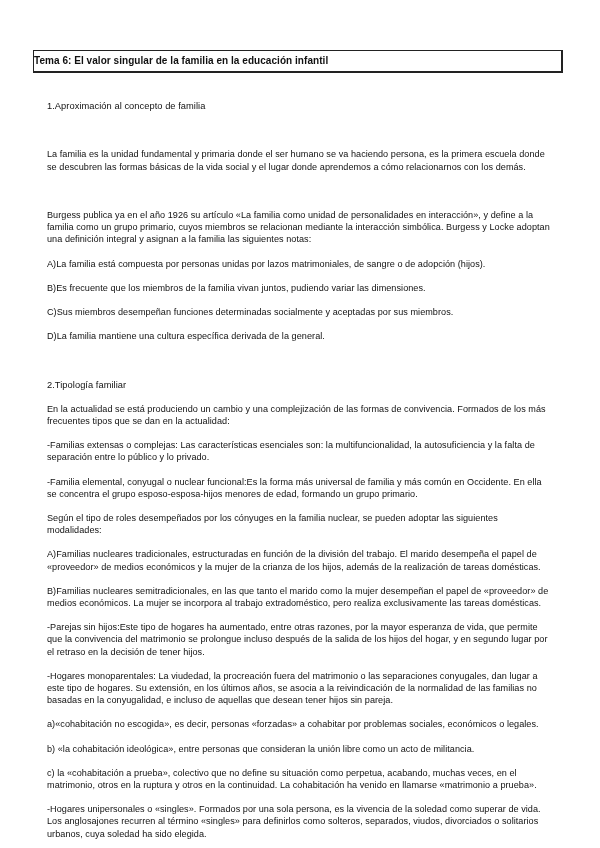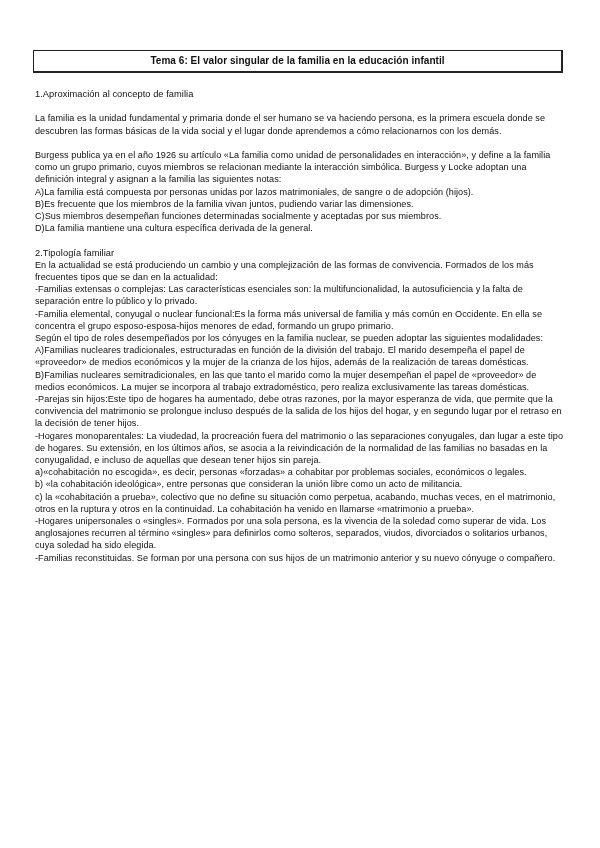--- a/index.html
+++ b/index.html
@@ -8,25 +8,24 @@
     position: absolute; left: 35px; top: 50px; width: 528px;
     font-family: "Liberation Sans", sans-serif;
     font-size: 9.1px; line-height: 12.2px; color: #111111;
     letter-spacing: 0.05px;
   }
   .title-box {
     border: 1px solid #222222; border-right-width: 2px; border-bottom-width: 2px;
     height: 20px; margin-left: -2px; 
     font-weight: bold; font-size: 10px; line-height: 20px;
     box-sizing: content-box;
-    text-align: center;
   }
   .gap-title { height: 15px; }
   .gap { height: 12.2px; }
-  p { margin: 0; }
+  p { margin: 12px; }
   .heading { font-size: 9.3px; }
 </style>
 </head>
 <body>
 
 <div class="page">
   <div class="title-box">Tema 6: El valor singular de la familia en la educación infantil</div>
   <div class="gap-title"></div>
 
   <p class="heading">1.Aproximación al concepto de familia</p>
@@ -40,20 +39,20 @@
   <p>D)La familia mantiene una cultura específica derivada de la general.</p>
   <div class="gap"></div>
 
   <p class="heading">2.Tipología familiar</p>
   <p>En la actualidad se está produciendo un cambio y una complejización de las formas de convivencia. Formados de los más frecuentes tipos que se dan en la actualidad:</p>
   <p>-Familias extensas o complejas: Las características esenciales son: la multifuncionalidad, la autosuficiencia y la falta de separación entre lo público y lo privado.</p>
   <p>-Familia elemental, conyugal o nuclear funcional:Es la forma más universal de familia y más común en Occidente. En ella se concentra el grupo esposo-esposa-hijos menores de edad, formando un grupo primario.</p>
   <p>Según el tipo de roles desempeñados por los cónyuges en la familia nuclear, se pueden adoptar las siguientes modalidades:</p>
   <p>A)Familias nucleares tradicionales, estructuradas en función de la división del trabajo. El marido desempeña el papel de «proveedor» de medios económicos y la mujer de la crianza de los hijos, además de la realización de tareas domésticas.</p>
   <p>B)Familias nucleares semitradicionales, en las que tanto el marido como la mujer desempeñan el papel de «proveedor» de medios económicos. La mujer se incorpora al trabajo extradoméstico, pero realiza exclusivamente las tareas domésticas.</p>
-  <p>-Parejas sin hijos:Este tipo de hogares ha aumentado, debe otras razones, por la mayor esperanza de vida, que permite que la convivencia del matrimonio se prolongue incluso después de la salida de los hijos del hogar, y en segundo lugar por el retraso en la decisión de tener hijos.</p>
+  <p>-Parejas sin hijos:Este tipo de hogares ha aumentado, entre otras razones, por la mayor esperanza de vida, que permite que la convivencia del matrimonio se prolongue incluso después de la salida de los hijos del hogar, y en segundo lugar por el retraso en la decisión de tener hijos.</p>
   <p>-Hogares monoparentales: La viudedad, la procreación fuera del matrimonio o las separaciones conyugales, dan lugar a este tipo de hogares. Su extensión, en los últimos años, se asocia a la reivindicación de la normalidad de las familias no basadas en la conyugalidad, e incluso de aquellas que desean tener hijos sin pareja.</p>
   <p>a)«cohabitación no escogida», es decir, personas «forzadas» a cohabitar por problemas sociales, económicos o legales.</p>
   <p>b) «la cohabitación ideológica», entre personas que consideran la unión libre como un acto de militancia.</p>
   <p>c) la «cohabitación a prueba», colectivo que no define su situación como perpetua, acabando, muchas veces, en el matrimonio, otros en la ruptura y otros en la continuidad. La cohabitación ha venido en llamarse «matrimonio a prueba».</p>
   <p>-Hogares unipersonales o «singles». Formados por una sola persona, es la vivencia de la soledad como superar de vida. Los anglosajones recurren al término «singles» para definirlos como solteros, separados, viudos, divorciados o solitarios urbanos, cuya soledad ha sido elegida.</p>
   <p>-Familias reconstituidas. Se forman por una persona con sus hijos de un matrimonio anterior y su nuevo cónyuge o compañero.</p>
 </div>
 
 </body></html>

